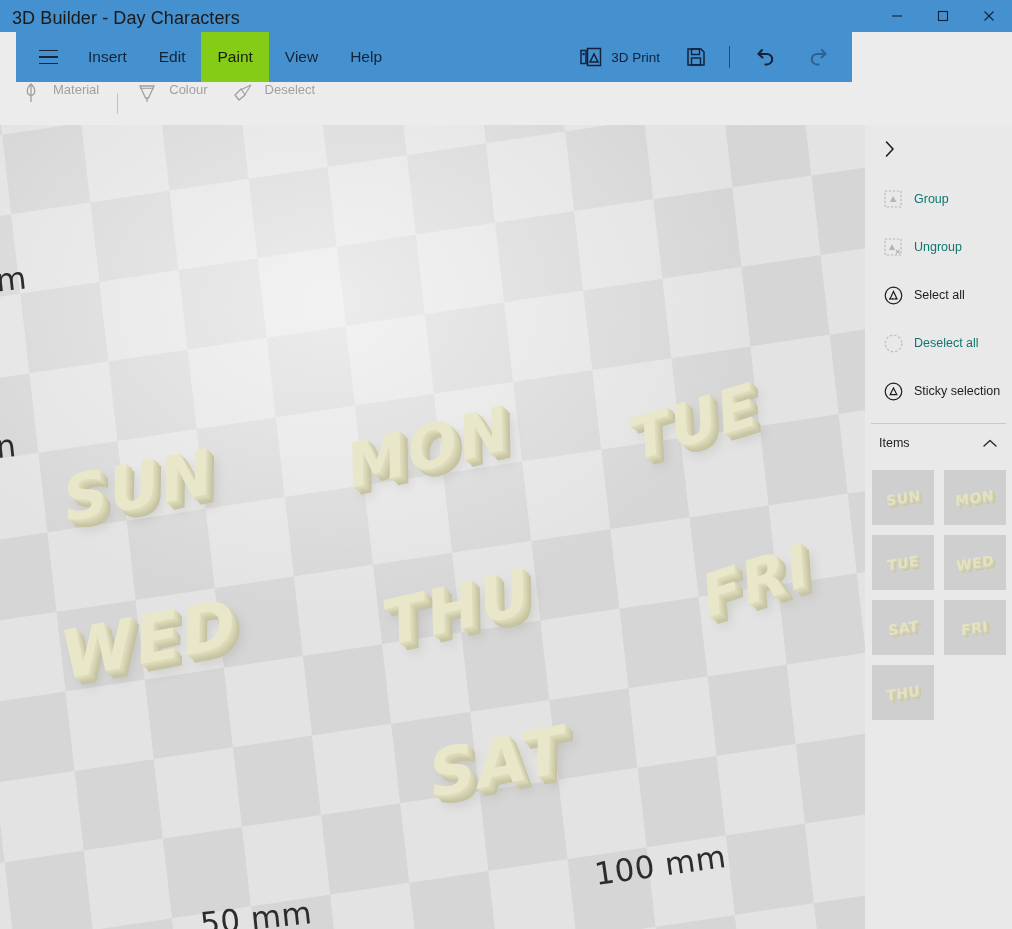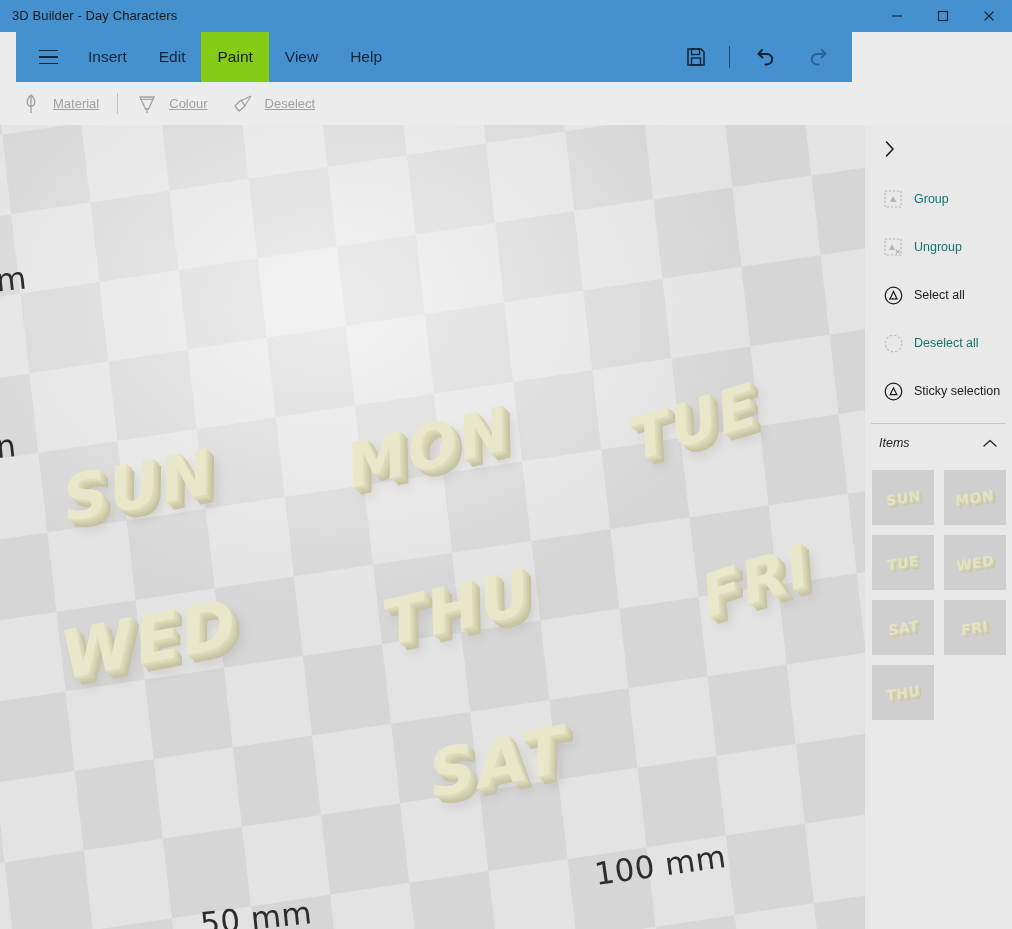--- a/index.html
+++ b/index.html
@@ -11,21 +11,21 @@
   }
   #app { position: relative; width: 1012px; height: 929px; }
 
   
   .titlebar {
     position: absolute; top: 0; left: 0; width: 1012px; height: 32px;
     background: #4590ce;
   }
   .titlebar-text {
     position: absolute; left: 12px; top: 8px;
-    font-size: 13px; color: #1a1a1a; letter-spacing: .1px;
+    font-size: 18px; color: #1a1a1a; letter-spacing: .1px;
     white-space: nowrap;
   }
   .wincontrols { position: absolute; right: 0; top: 0; display: flex; height: 32px; }
   .wincontrol {
     width: 46px; height: 32px; display: flex; align-items: center; justify-content: center;
     color: #12223a;
   }
   .wincontrol svg { display: block; }
 
   
@@ -54,22 +54,22 @@
   .tr-icon { display: flex; align-items: center; justify-content: center; }
   .dim { opacity: .42; }
 
   
   .ribbon {
     position: absolute; top: 82px; left: 0; width: 1012px; height: 43px;
     background: #ececec;
   }
   .ribbon-inner { display: flex; align-items: center; height: 43px; padding-left: 8px; }
   .tool {
-    display: flex; align-items: center; gap: 11px; padding: 0 12px; height: 43px;
-    font-size: 13px; color: #a0a0a0; white-space: nowrap; text-decoration: underline;
+    display: flex; align-items: flex-start; gap: 11px; padding: 0 12px; height: 43px;
+    font-size: 13px; color: #a0a0a0; white-space: nowrap;
   }
   .tool .ticon { width: 22px; height: 22px; display: flex; align-items: center; justify-content: center; }
   .ribbon-sep { width: 1px; height: 21px; background: #c3c3c3; margin: 0 6px; }
 
   
   .viewport {
     position: absolute; top: 125px; left: 0; width: 865px; height: 804px;
     overflow: hidden; background: #e3e3e3;
   }
   .plate-wrap { position: absolute; inset: -50%; }
@@ -126,21 +126,20 @@
     height: 48px; display: flex; align-items: center; gap: 11px; padding-left: 18px;
     font-size: 12.5px; color: #1d1d1d; white-space: nowrap;
   }
   .action.disabled { color: #0f766e; }
   .action .aicon { width: 20px; height: 20px; display: flex; align-items: center; justify-content: center; flex: 0 0 20px; }
   .panel-divider { height: 1px; background: #c9c9c9; margin: 8px 6px 0 6px; }
 
   .items-header {
     height: 38px; display: flex; align-items: center; justify-content: space-between;
     padding: 0 14px 0 14px;
-    font-style: italic;
   }
   .items-title { font-size: 12.5px; color: #1d1d1d; }
   .items-grid {
     display: grid; grid-template-columns: 62px 62px; gap: 10px;
     padding: 8px 0 0 7px;
   }
   .thumb {
     width: 62px; height: 55px; background: #cfcfcf;
     display: flex; align-items: center; justify-content: center; overflow: hidden;
   }
@@ -187,20 +186,31 @@
 
     <div class="menuitems">
       <div class="menuitem">Insert</div>
       <div class="menuitem">Edit</div>
       <div class="menuitem active">Paint</div>
       <div class="menuitem">View</div>
       <div class="menuitem">Help</div>
     </div>
 
     <div class="topright">
+      <div class="tr-btn">
+        <span class="tr-icon">
+          <svg width="22" height="20" viewBox="0 0 22 20">
+            <rect x="1" y="3.5" width="5" height="13" fill="none" stroke="#11223a" stroke-width="1.5"></rect>
+            <rect x="2.6" y="6" width="2" height="2.2" fill="#11223a"></rect>
+            <rect x="7.5" y="1.5" width="13" height="17" fill="none" stroke="#11223a" stroke-width="1.5"></rect>
+            <path d="M10 15 L14 7 L18 15 Z" fill="none" stroke="#11223a" stroke-width="1.5"></path>
+          </svg>
+        </span>
+        <span>3D Print</span>
+      </div>
 
       <div class="tr-btn">
         <span class="tr-icon">
           <svg width="20" height="20" viewBox="0 0 20 20">
             <path d="M2 2 H15 L18 5 V18 H2 Z" fill="none" stroke="#11223a" stroke-width="1.5"></path>
             <rect x="5.5" y="2" width="8" height="5.5" fill="none" stroke="#11223a" stroke-width="1.4"></rect>
             <rect x="5.5" y="11" width="9" height="7" fill="none" stroke="#11223a" stroke-width="1.4"></rect>
           </svg>
         </span>
       </div>

